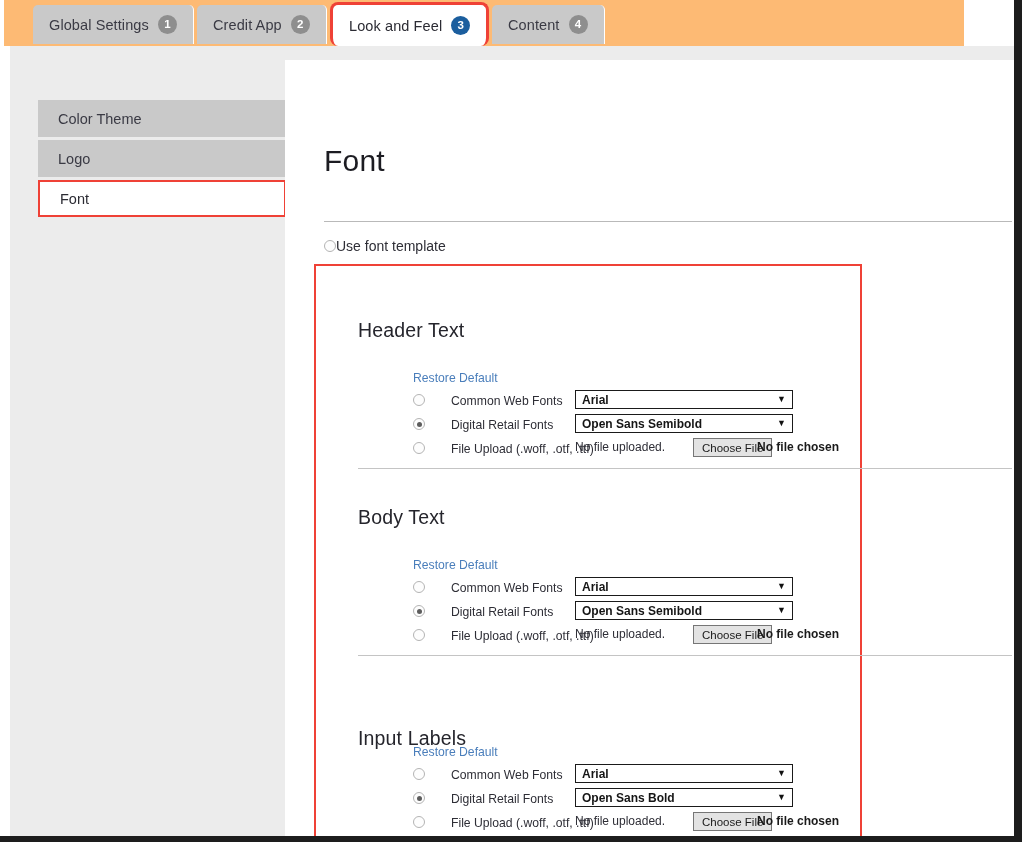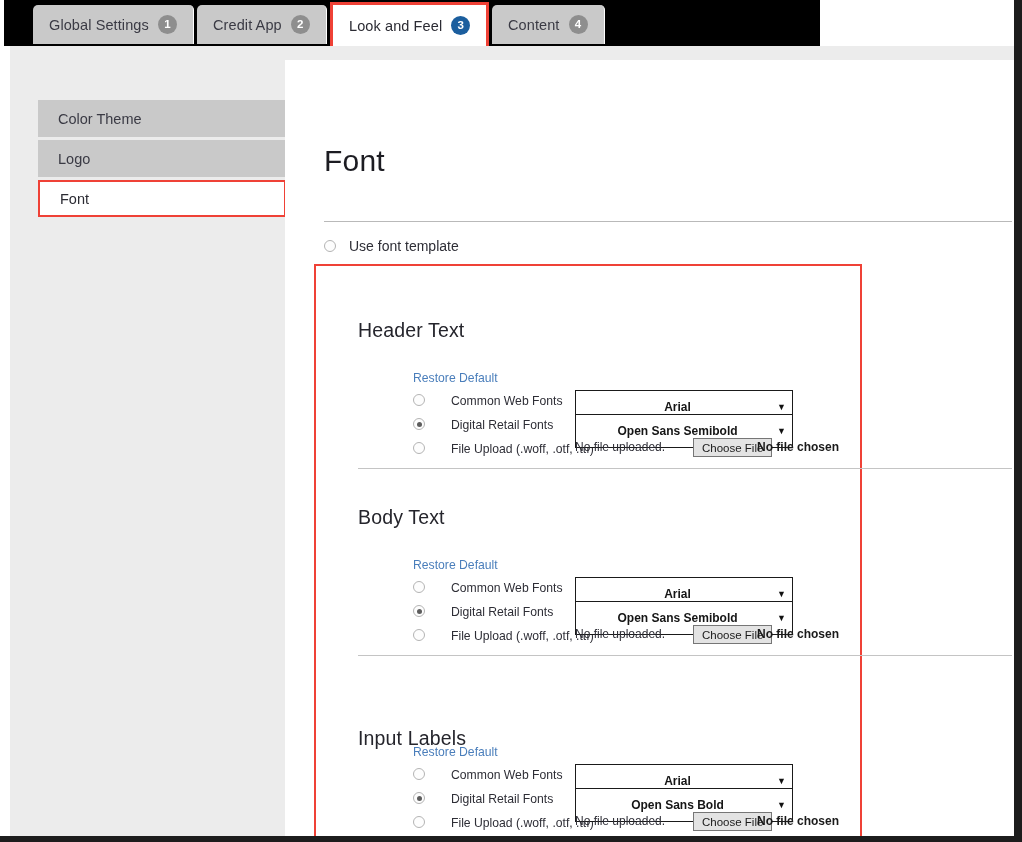--- a/index.html
+++ b/index.html
@@ -30,40 +30,40 @@
   }
   .frame-edge-left {
     position: absolute; left: 0; top: 0;
     width: 4px; height: 842px;
     background: #ffffff;
   }
 
   
   .tabstrip {
     position: absolute; left: 0; top: 0;
-    width: 820px; height: 46px;
-    background: #000000;
+    width: 964px; height: 46px;
+    background: #fdba74;
   }
   .tab {
     position: absolute; top: 5px;
     height: 39px;
     background: #c9c9c9;
     border-top-left-radius: 5px;
     border-top-right-radius: 5px;
     display: flex; align-items: center;
     padding: 0 16px;
     gap: 9px;
     cursor: pointer;
     border-right: 1px solid #ffffff;
   }
   .tab.active {
     background: #ffffff;
     border: 3px solid #ef4136;
     border-bottom: none;
-    border-radius: 0;
+    border-radius: 8px;
     top: 2px;
     height: 44px;
   }
   .tab-label {
     font-size: 14.5px;
     color: #3a3a44;
     white-space: nowrap;
     letter-spacing: 0.1px;
   }
   .tab.active .tab-label { color: #2b2b33; }
@@ -143,21 +143,21 @@
     content: "";
     position: absolute;
     left: 2.5px; top: 2.5px;
     width: 5px; height: 5px;
     border-radius: 50%;
     background: #5d5d5d;
   }
 
   .opt-row {
     position: absolute;
-    display: flex; align-items: center; gap: 13px;
+    display: flex; align-items: center; 
     cursor: pointer;
   }
   .opt-row .opt-label {
     font-size: 14px; color: #2e2e36;
   }
   #opt-template { left: 39px; top: 178px; }
   #opt-fileupload { left: 39px; top: 215px; }
 
   
   .red-box {
@@ -195,26 +195,25 @@
     font-size: 12.2px; color: #2e2e36;
     white-space: nowrap;
   }
 
   .sel {
     position: absolute;
     width: 218px; height: 19px;
     border: 1px solid #1a1a1a;
     background: #ffffff;
     display: flex; align-items: center;
-    padding: 16px 6px;
+    padding: 8px 6px;
     font-size: 12px;
     font-weight: bold;
     color: #151515;
     cursor: pointer;
-    text-align: center;
   }
   .sel .sel-val { flex: 1; white-space: nowrap; overflow: hidden; }
   .sel .caret {
     font-size: 9px; color: #111; line-height: 1;
     margin-left: 4px;
   }
 
   .nofile {
     position: absolute;
     font-size: 12px; color: #2e2e36;

